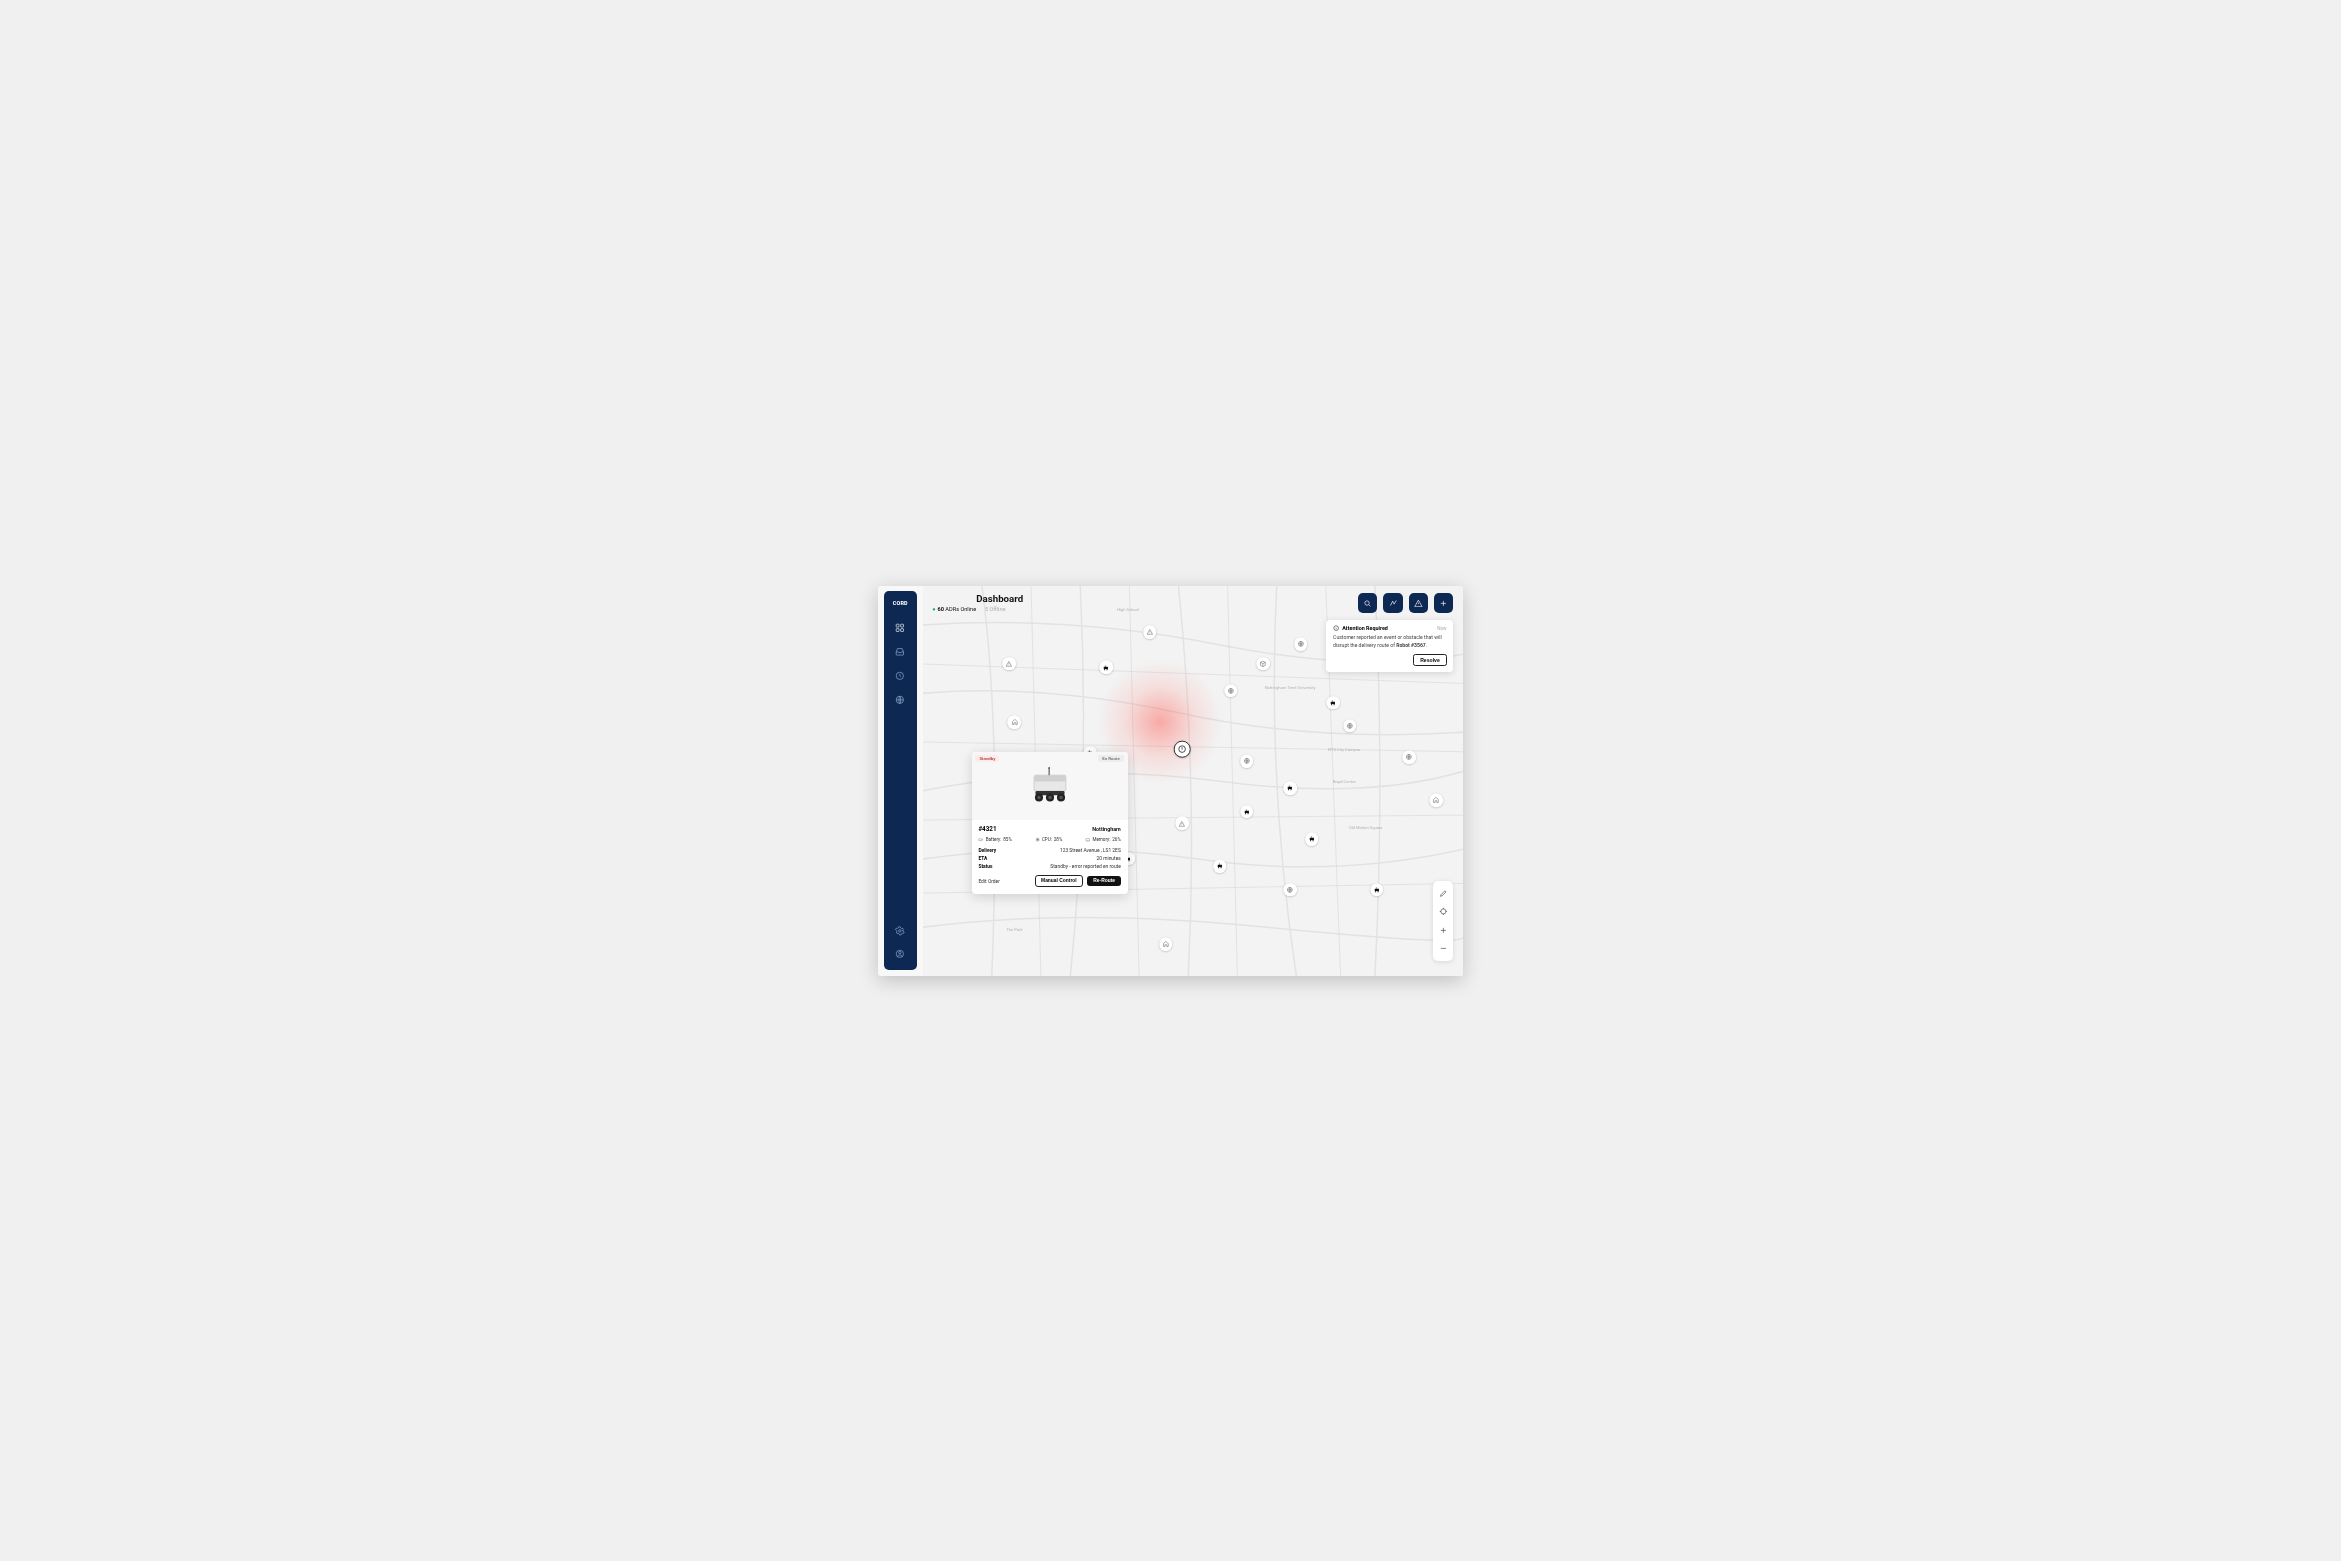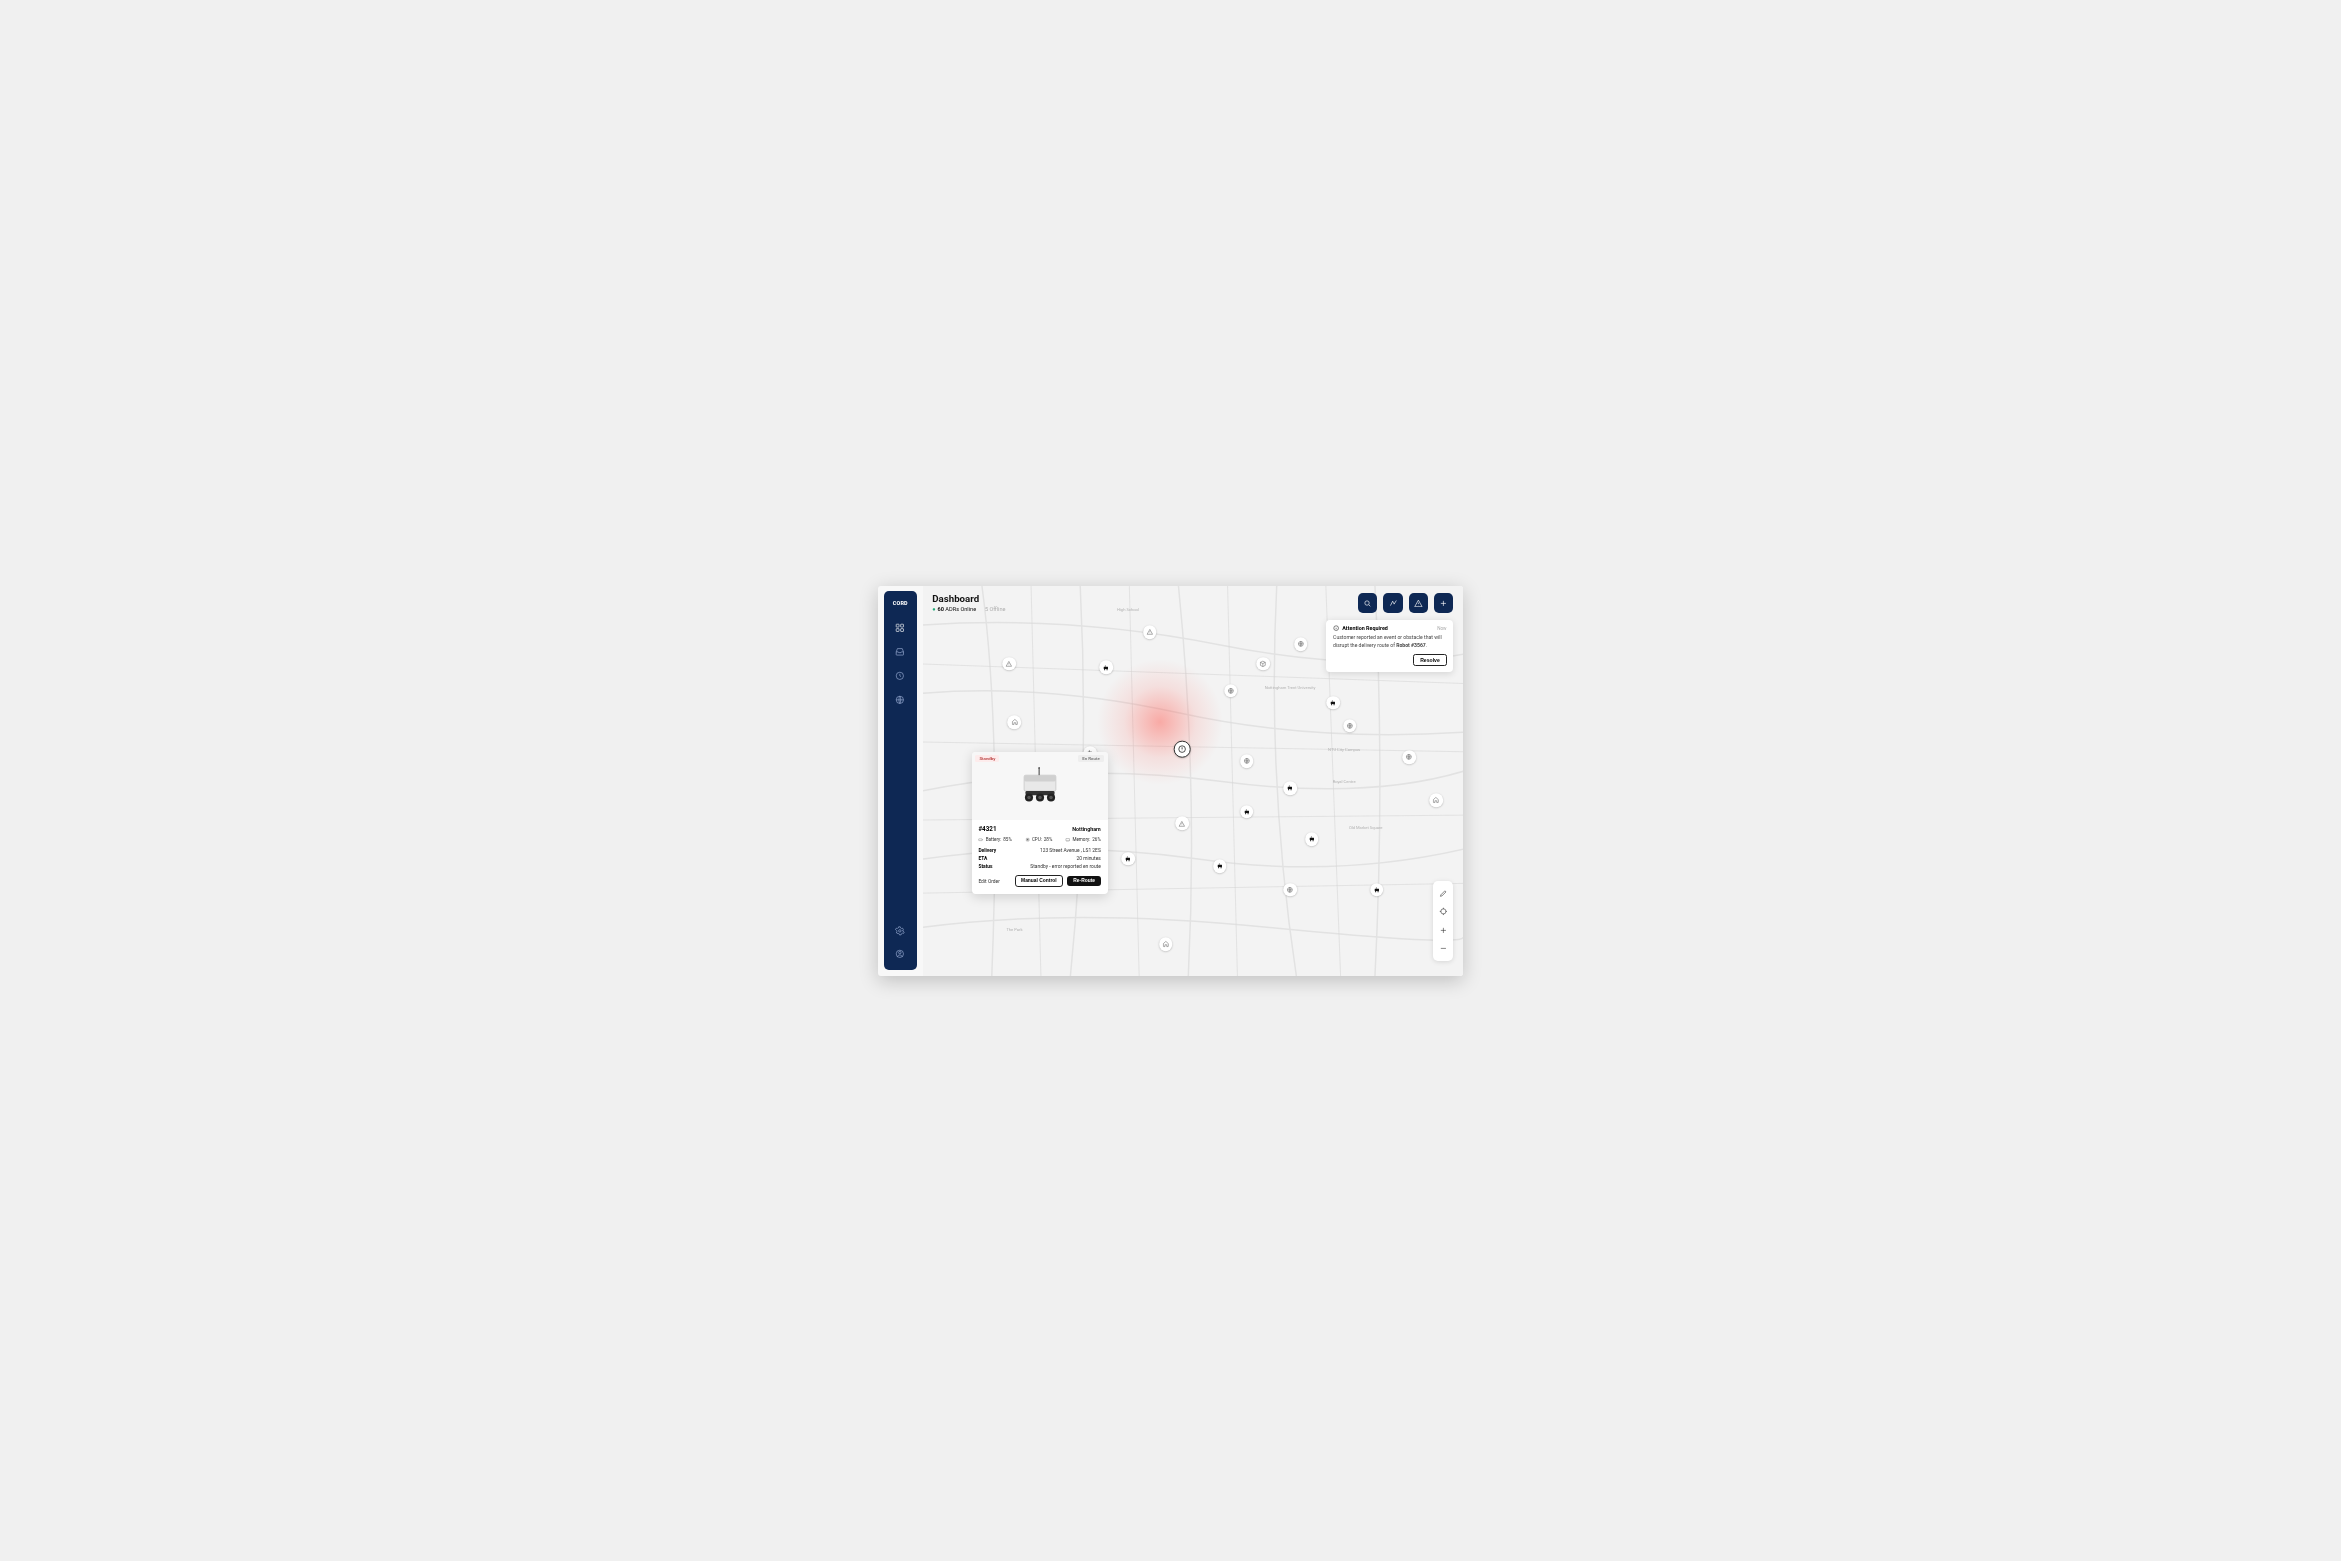--- a/index.html
+++ b/index.html
@@ -49,21 +49,21 @@
   }
   .nav-item.active { color: #fff; }
   .nav-bottom { margin-top: auto; display:flex; flex-direction:column; gap:9.7px; }
   .nav-icon { width: 9.7px; height: 9.7px; fill: none; stroke: currentColor; stroke-width:1.6; }
 
   
   .main { flex: 1; position: relative; }
   .header {
     position: absolute; top: 7.8px; left: 9.7px; z-index: 30;
   }
-  .page-title { font-size: 9.7px; font-weight: 700; color:#111; }
+  .page-title { font-size: 9.7px; font-weight: 700; color:#111;margin-left:44px; }
   .stat-row { display: flex; gap: 8.8px; margin-top: 1.9px; font-size: 5.6px; }
   .stat-online { color:#111; }
   .stat-online .dot { color:#2a7; font-weight:700; margin-right:1.9px;}
   .stat-online strong { font-weight:700; }
   .stat-offline { color:#b0b0b0; }
 
   
   .map {
     position:absolute; inset:0; background:#f3f3f3; overflow:hidden;
   }
@@ -117,21 +117,21 @@
   .notif-body { font-size:5.1px; color:#444; line-height:1.45; }
   .notif-body strong { font-weight:700; }
   .notif-foot { display:flex; justify-content:flex-end; margin-top:4.9px; }
   .resolve-btn {
     border:0.5px solid #222; background:#fff; font-size:5.1px;
     padding:1.9px 5.8px; border-radius:2.4px; font-weight:600; cursor:pointer;
   }
 
   
   .detail {
-    position:absolute; left:49px; top:166px; width:136px;
+    position:absolute; left:49px; top:166px; width:156px;
     background:#fff; border-radius:3.9px;
     box-shadow:0 2.9px 11.7px rgba(0,0,0,.15); z-index:30; overflow:hidden;
   }
   .detail-hero { position:relative; height:68px; background:#f7f7f7; display:flex; align-items:center; justify-content:center;}
   .badge {
     position:absolute; top:3.9px; font-size:4.4px; padding:1px 3.9px; border-radius:1.5px;
     font-weight:600;
   }
   .badge.standby { left:3.9px; background:#fdecec; color:#b44; }
   .badge.enroute { right:3.9px; background:#eee; color:#777; }

